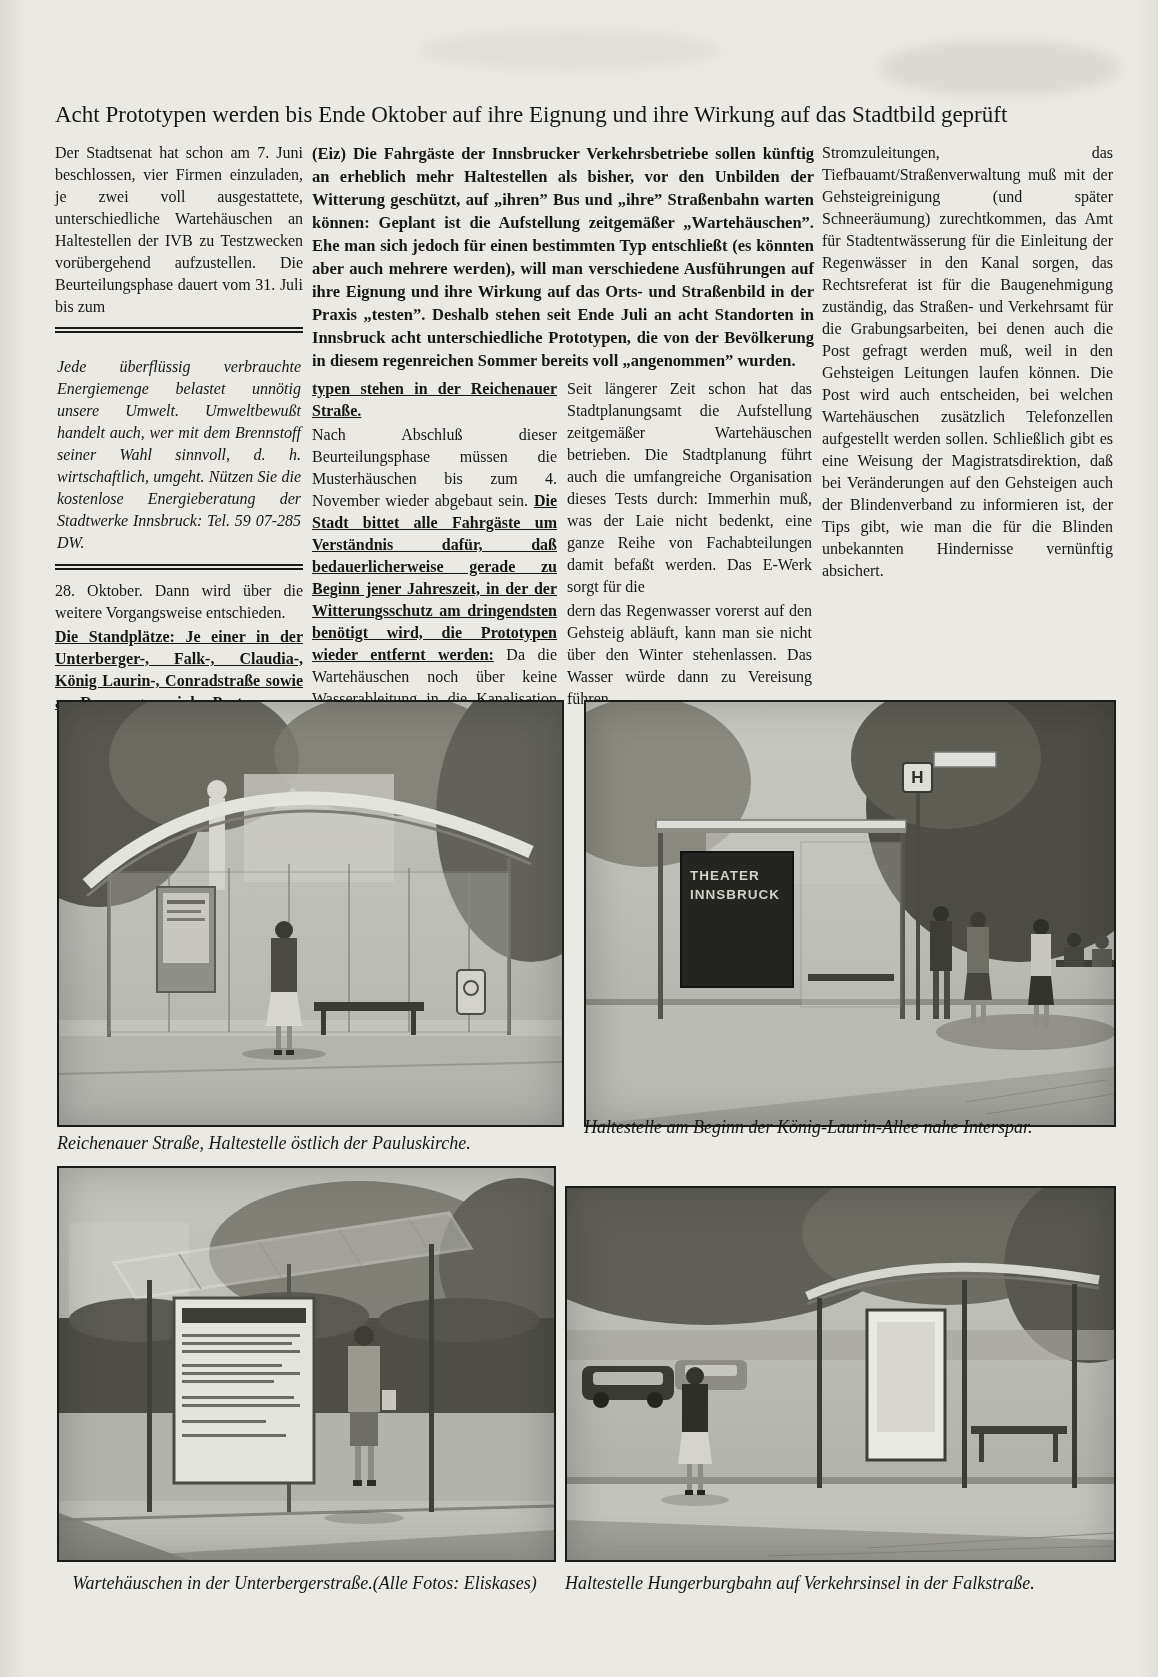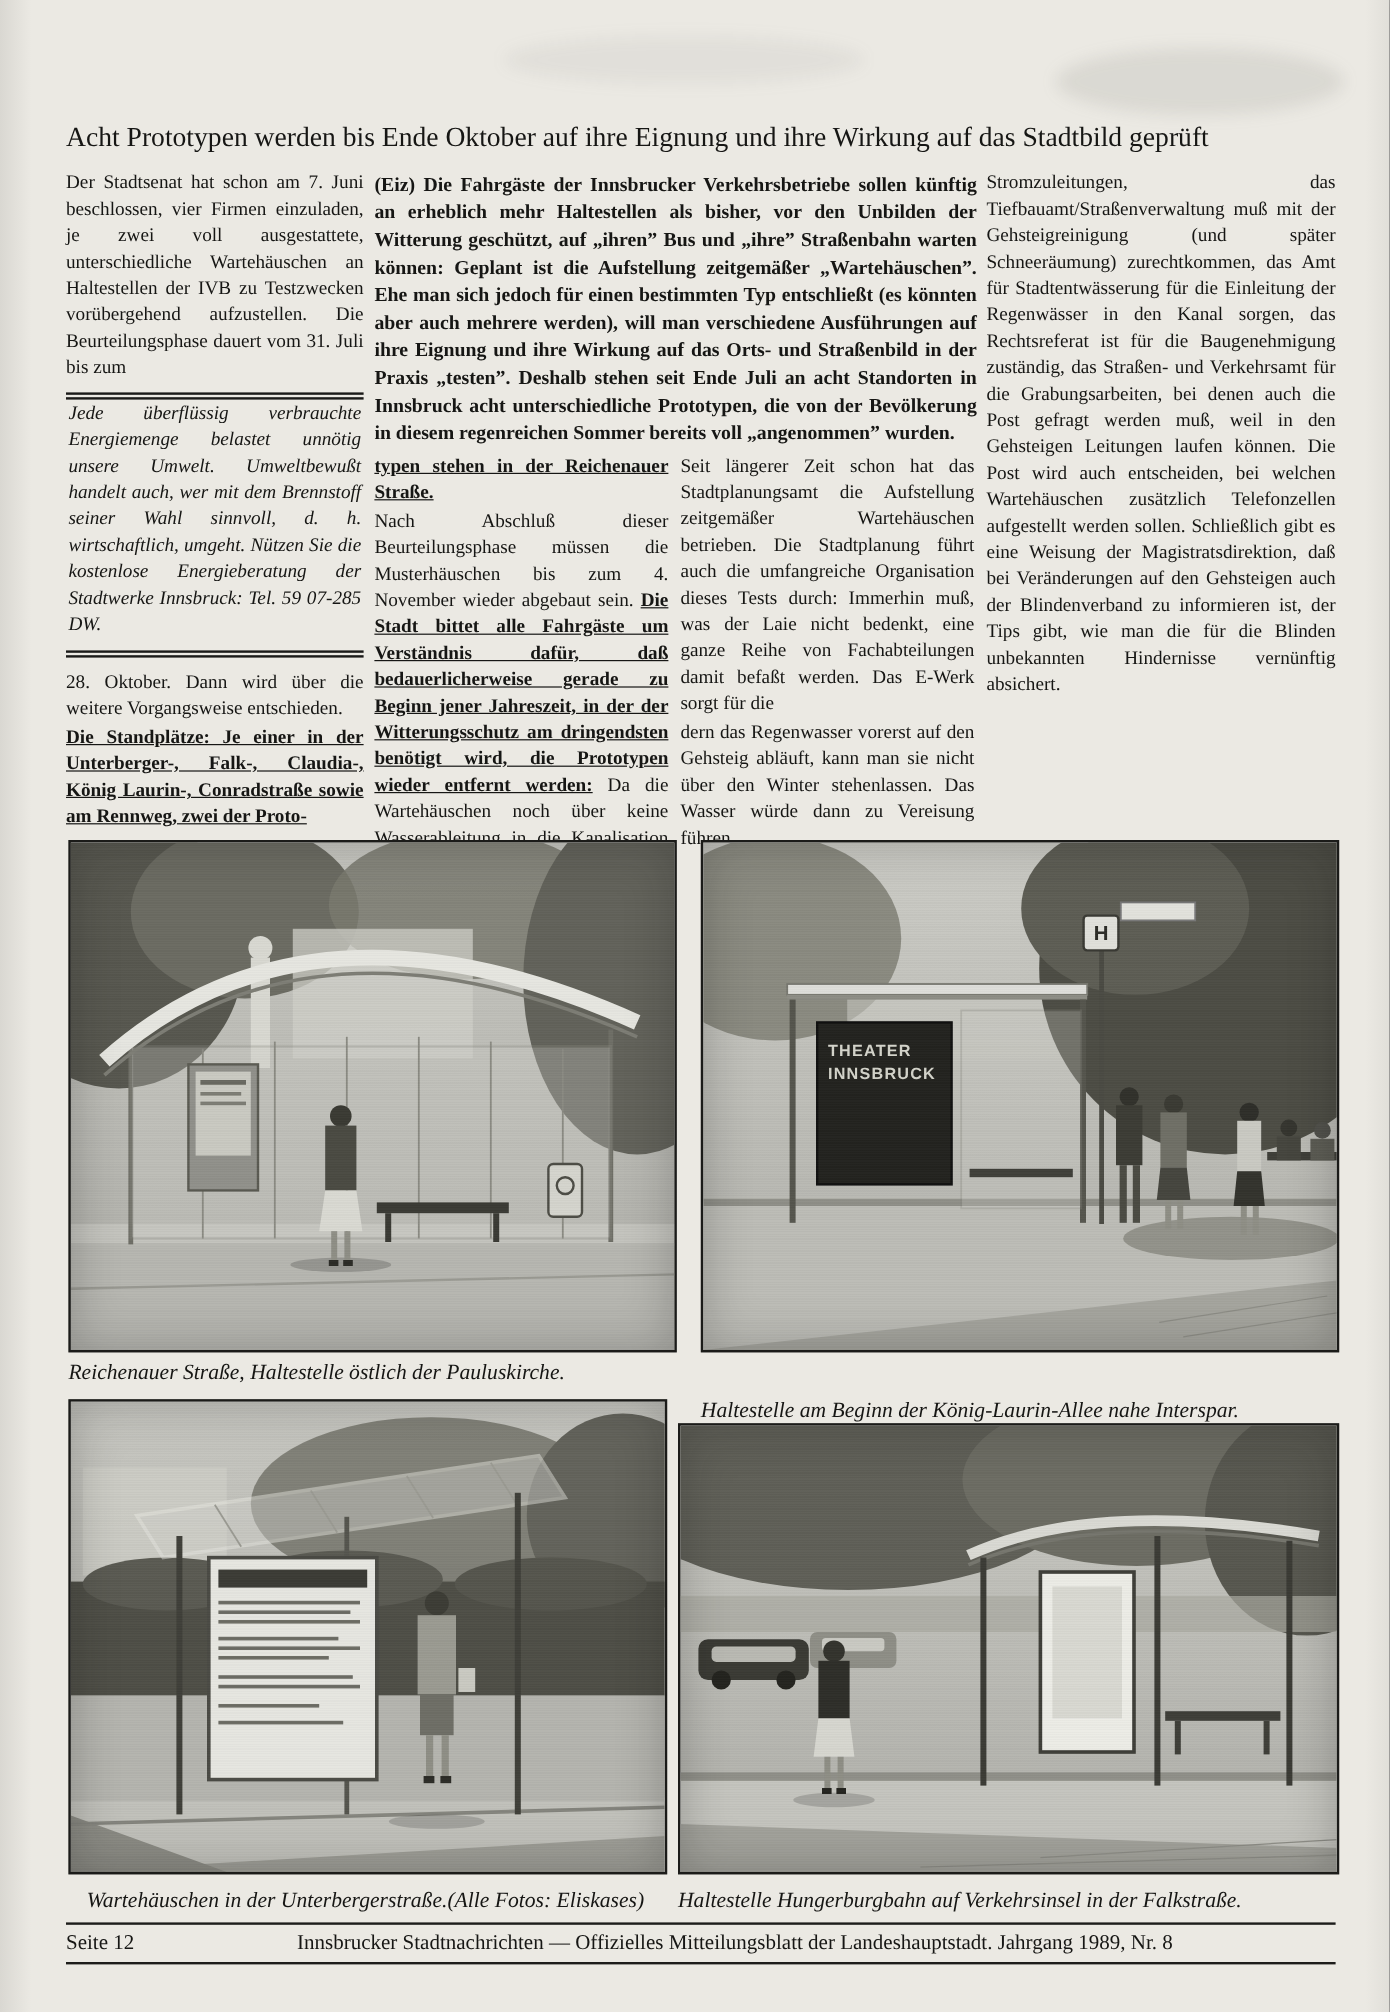--- a/index.html
+++ b/index.html
@@ -19,21 +19,21 @@
 
   .textcol{position:absolute;font-size:16px;line-height:22px;text-align:justify;}
   .textcol p{margin:0;}
   .textcol p + p{margin-top:2px;}
   .col1{left:55px;top:142px;width:248px;}
   .lede{left:312px;top:142px;width:502px;font-weight:bold;font-size:16.5px;line-height:23px;}
   .col2{left:312px;top:378px;width:245px;}
   .col3{left:567px;top:378px;width:245px;}
   .col4{left:822px;top:142px;width:291px;}
   .infobox{border-top:6px double #1a1a18;border-bottom:6px double #1a1a18;
-        font-style:italic;padding:1px 2px 10px;margin:9px 0 10px;}
+        font-style:italic;padding:23px 2px 10px;margin:9px 0 10px;}
   .b{font-weight:bold;text-decoration:underline;}
 
   .photo{position:absolute;background:#b5b5af;border:2px solid #1b1b19;overflow:hidden;}
   .photo svg{position:absolute;inset:0;display:block;}
   .photo::after{content:"";position:absolute;inset:0;pointer-events:none;
         box-shadow:inset 0 0 40px rgba(20,20,18,.25);
         background:repeating-linear-gradient(0deg,rgba(0,0,0,.02) 0 1px,rgba(255,255,255,.015) 1px 2px);}
   .photo1{left:57px;top:700px;width:503px;height:423px;}
   .photo2{left:584px;top:700px;width:528px;height:423px;}
   .photo3{left:57px;top:1166px;width:495px;height:392px;}
@@ -41,21 +41,21 @@
 
   .ad-text{position:absolute;left:104px;top:166px;width:100px;display:flex;flex-direction:column;
         gap:4px;color:#d3d3ca;font-family:"Liberation Sans",sans-serif;
         font-size:13.5px;letter-spacing:1px;font-weight:bold;}
   .stop-sign{position:absolute;left:316px;top:60px;width:27px;height:27px;background:#e0e0da;
         border:2px solid #3a3a34;border-radius:4px;display:flex;align-items:center;justify-content:center;
         font-family:"Liberation Sans",sans-serif;font-weight:bold;font-size:17px;color:#2c2c27;}
 
   .caption{position:absolute;font-style:italic;font-size:18px;line-height:22px;}
   .cap1{left:57px;top:1132px;width:503px;}
-  .cap2{left:584px;top:1164px;width:528px;}
+  .cap2{left:584px;top:1116px;width:528px;}
   .cap3{left:57px;top:1572px;width:495px;display:flex;justify-content:center;}
   .cap4{left:565px;top:1572px;width:547px;}
 
   .footer{position:absolute;left:55px;top:1602px;width:1058px;
         border-top:2px solid #1d1d1b;border-bottom:2px solid #1d1d1b;
         padding:4px 0 6px;display:flex;align-items:baseline;font-size:17.5px;}
   .footer .pub{flex:1;text-align:center;}
 </style>
 </head>
 <body>
@@ -320,18 +320,14 @@
       </g>
     </svg>
   </div>
 
   <div class="caption cap3">
     <span>Wartehäuschen in der Unterbergerstraße.</span>
     <span>(Alle Fotos: Eliskases)</span>
   </div>
   <div class="caption cap4">Haltestelle Hungerburgbahn auf Verkehrsinsel in der Falkstraße.</div>
 
-  <div class="footer">
-    <span>Seite 12</span>
-    <span class="pub">Innsbrucker Stadtnachrichten — Offizielles Mitteilungsblatt der Landeshauptstadt. Jahrgang 1989, Nr. 8</span>
-  </div>
 
 </div>
 
 </body></html>

